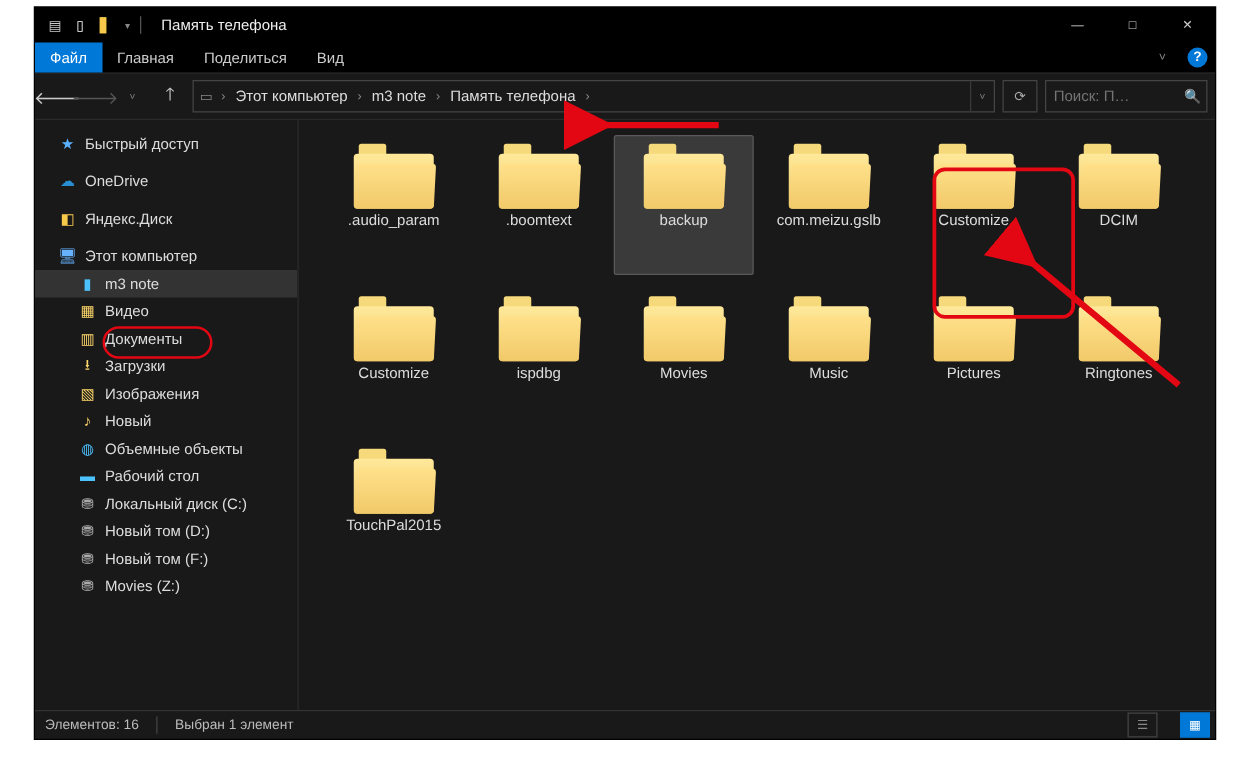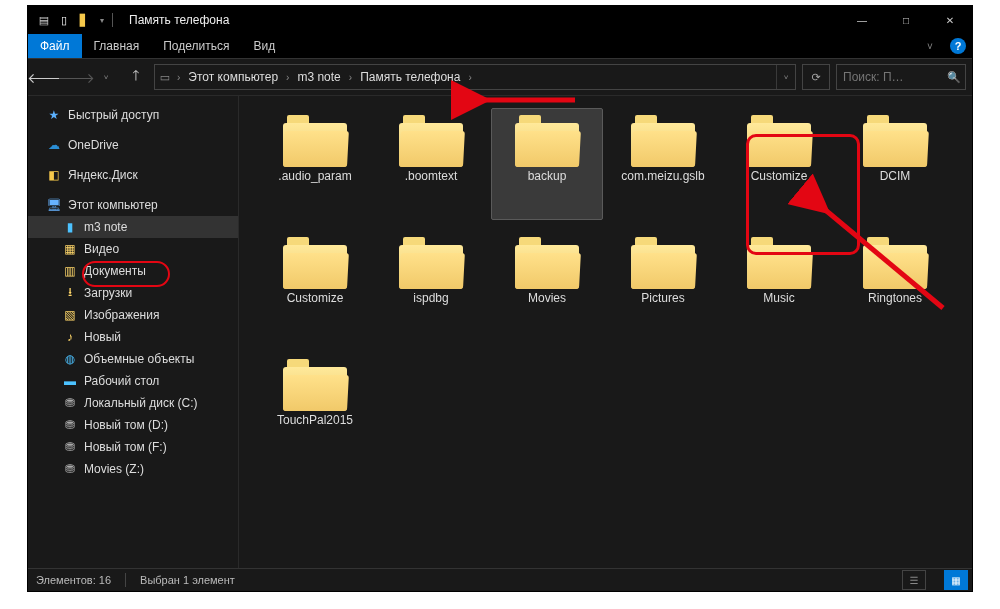--- a/index.html
+++ b/index.html
@@ -267,29 +267,29 @@
                 <div class="front"></div>
               </div>
               <div class="flabel">Movies</div>
             </div>
             <div class="folder">
               <div class="ficon">
                 <div class="tab"></div>
                 <div class="bodyf"></div>
                 <div class="front"></div>
               </div>
+              <div class="flabel">Music</div>
+            </div>
+            <div class="folder">
+              <div class="ficon">
+                <div class="tab"></div>
+                <div class="bodyf"></div>
+                <div class="front"></div>
+              </div>
               <div class="flabel">Pictures</div>
-            </div>
-            <div class="folder">
-              <div class="ficon">
-                <div class="tab"></div>
-                <div class="bodyf"></div>
-                <div class="front"></div>
-              </div>
-              <div class="flabel">Music</div>
             </div>
             <div class="folder">
               <div class="ficon">
                 <div class="tab"></div>
                 <div class="bodyf"></div>
                 <div class="front"></div>
               </div>
               <div class="flabel">Ringtones</div>
             </div>
             <div class="folder">

